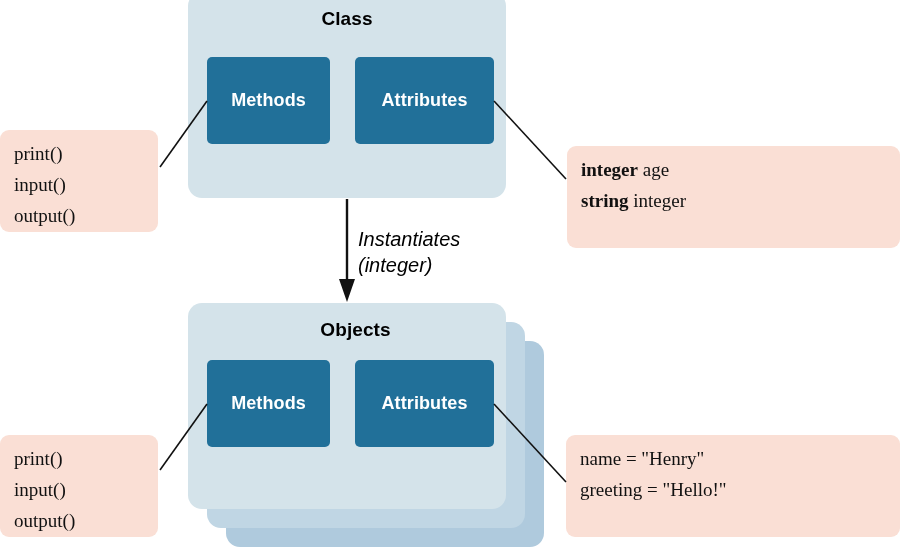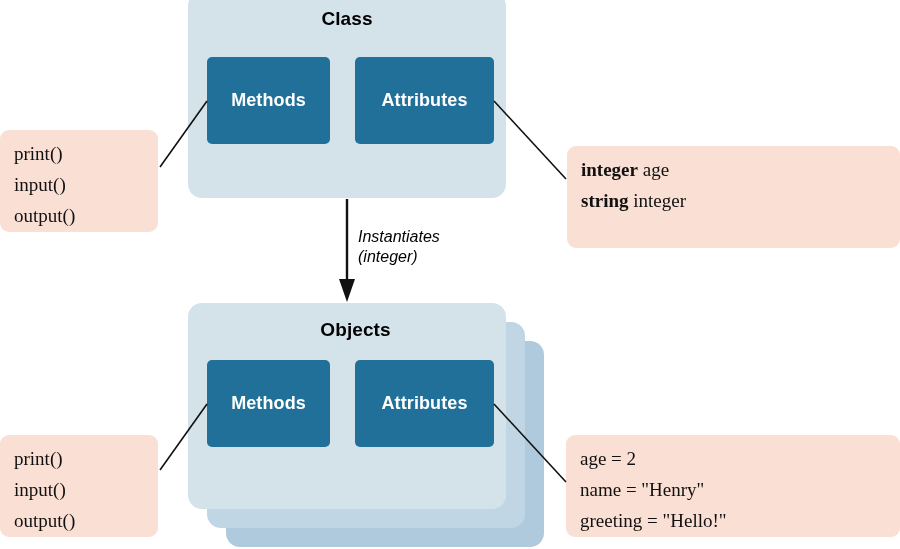--- a/index.html
+++ b/index.html
@@ -19,21 +19,21 @@
   .inner-box span{color:#ffffff;font-weight:bold;font-size:18px;letter-spacing:.1px;}
 
   
   .code-box{position:absolute;background:#fadfd5;border-radius:9px;padding:9px 30px 10px 14px;box-sizing:border-box;
             font-family:Liberation Serif, serif;font-size:19px;color:#111111;line-height:1.62;}
   .code-box .kw{font-weight:bold;}
 
   
   svg.overlay{position:absolute;left:0;top:0;width:900px;height:549px;z-index:6;pointer-events:none;}
 
-  .arrow-label{position:absolute;font-style:italic;font-size:16px;color:#000000;line-height:1.28;z-index:7;}
+  .arrow-label{position:absolute;font-style:italic;font-size:20px;color:#000000;line-height:1.28;z-index:7;}
 </style>
 </head>
 <body>
 
 <div id="stage">
 
   <div class="group-panel panel-main" style="left:188px;top:-8px;width:318px;height:206px;">
     <div class="group-title" style="top:16px;">Class</div>
   </div>
 
@@ -71,21 +71,20 @@
     <span>Attributes</span>
   </div>
 
   <div class="code-box" style="left:0px;top:435px;width:158px;height:102px;z-index:5;">
     <div>print()</div>
     <div>input()</div>
     <div>output()</div>
   </div>
 
   <div class="code-box" style="left:566px;top:435px;width:334px;height:102px;z-index:5;">
-    <div>age = 2</div>
     <div>name = "Henry"</div>
     <div>greeting = "Hello!"</div>
   </div>
 
   <svg class="overlay" viewBox="0 0 900 549">
 
     <line x1="207" y1="101" x2="160" y2="167" stroke="#111111" stroke-width="1.6"></line>
 
     <line x1="494" y1="101" x2="566" y2="179" stroke="#111111" stroke-width="1.6"></line>
 

